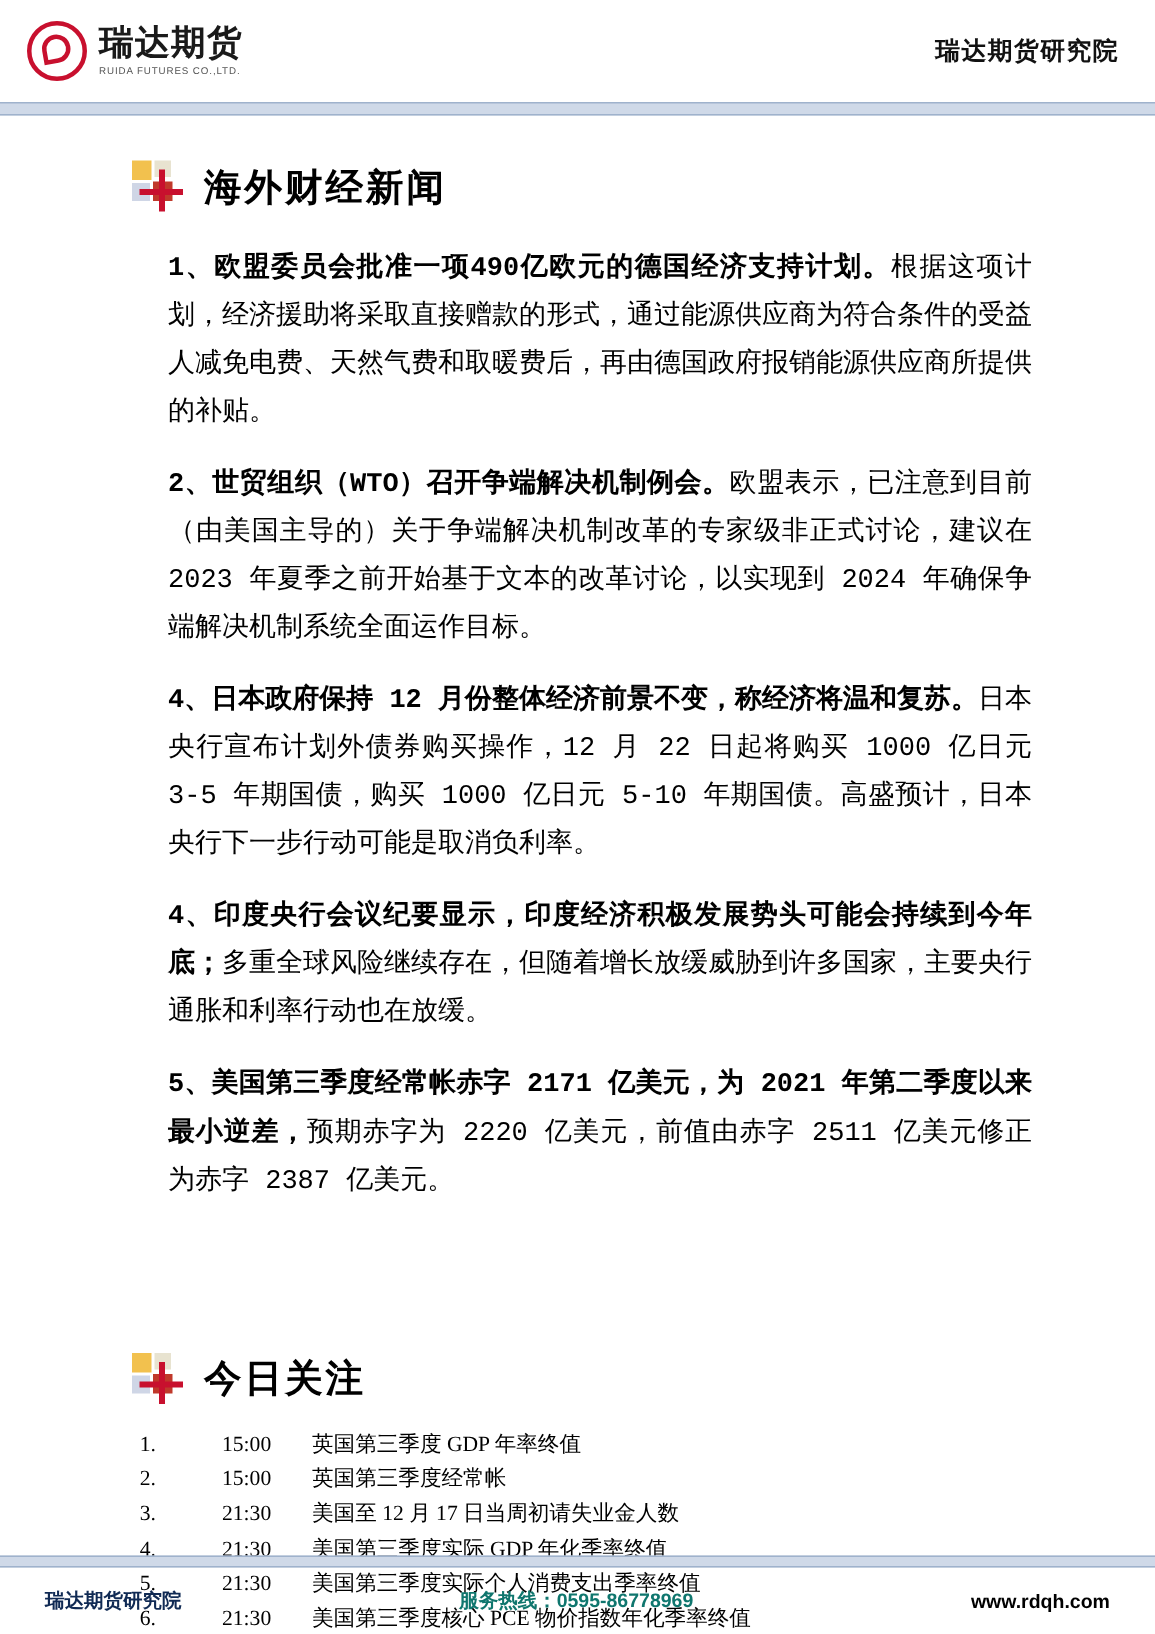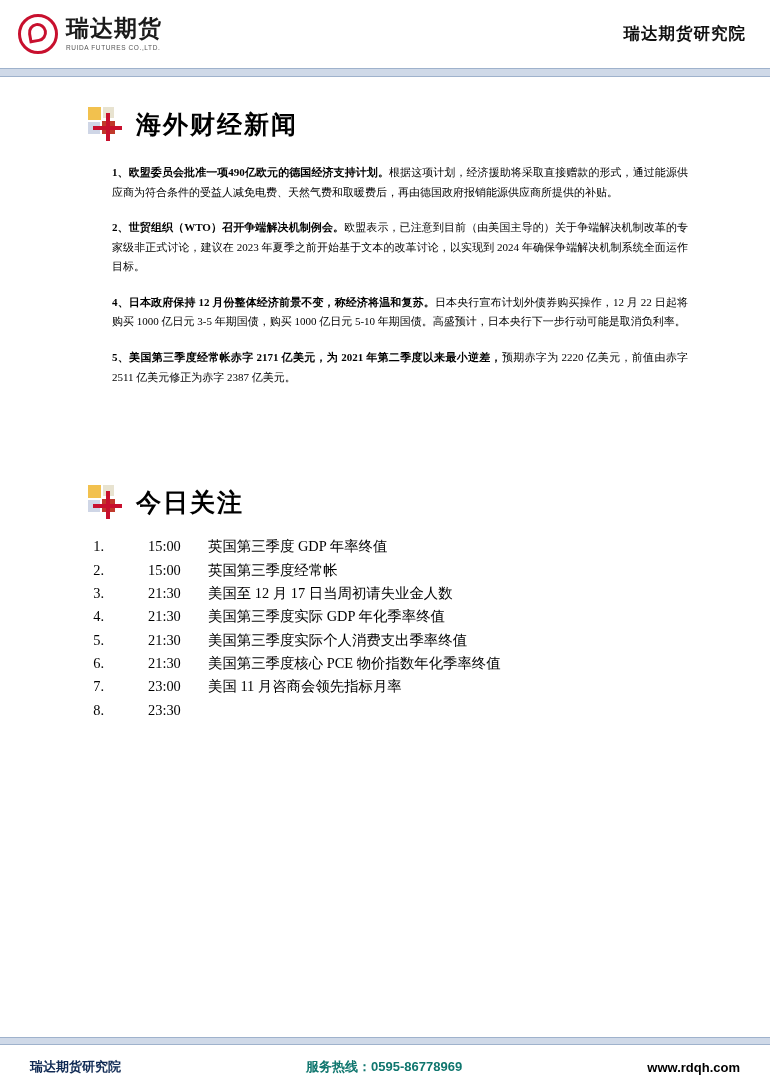--- a/index.html
+++ b/index.html
@@ -113,24 +113,25 @@
     letter-spacing: 2px;
     color: #000000;
   }
 
   
   .news {
     margin: 22px 82px 0 112px;
   }
   .news p {
     margin: 0 0 16px 0;
-    font-size: 11px;
+    font-size: 18px;
     line-height: 1.78;
     text-align: justify;
     text-indent: 0;
+    font-family: Liberation Mono, monospace;
   }
   .news p .lead {
     font-weight: bold;
   }
 
   
   .focus-list {
     margin: 16px 0 0 78px;
     padding: 0;
     list-style: none;
@@ -211,20 +212,23 @@
   <p>
     <span class="lead">1、欧盟委员会批准一项490亿欧元的德国经济支持计划。</span><span>根据这项计划，经济援助将采取直接赠款的形式，通过能源供应商为符合条件的受益人减免电费、天然气费和取暖费后，再由德国政府报销能源供应商所提供的补贴。</span>
   </p>
   <p>
     <span class="lead">2、世贸组织（WTO）召开争端解决机制例会。</span><span>欧盟表示，已注意到目前（由美国主导的）关于争端解决机制改革的专家级非正式讨论，建议在 2023 年夏季之前开始基于文本的改革讨论，以实现到 2024 年确保争端解决机制系统全面运作目标。</span>
   </p>
   <p>
     <span class="lead">4、日本政府保持 12 月份整体经济前景不变，称经济将温和复苏。</span><span>日本央行宣布计划外债券购买操作，12 月 22 日起将购买 1000 亿日元 3-5 年期国债，购买 1000 亿日元 5-10 年期国债。高盛预计，日本央行下一步行动可能是取消负利率。</span>
   </p>
   <p>
+    <span class="lead">4、印度央行会议纪要显示，印度经济积极发展势头可能会持续到今年底；</span><span>多重全球风险继续存在，但随着增长放缓威胁到许多国家，主要央行通胀和利率行动也在放缓。</span>
+  </p>
+  <p>
     <span class="lead">5、美国第三季度经常帐赤字 2171 亿美元，为 2021 年第二季度以来最小逆差，</span><span>预期赤字为 2220 亿美元，前值由赤字 2511 亿美元修正为赤字 2387 亿美元。</span>
   </p>
 </div>
 
 <div class="section-title" style="margin-top:98px;">
   <span class="tile-icon">
     <i class="t1"></i>
       <i class="t2"></i>
       <i class="t3"></i>
       <i class="t4"></i>

